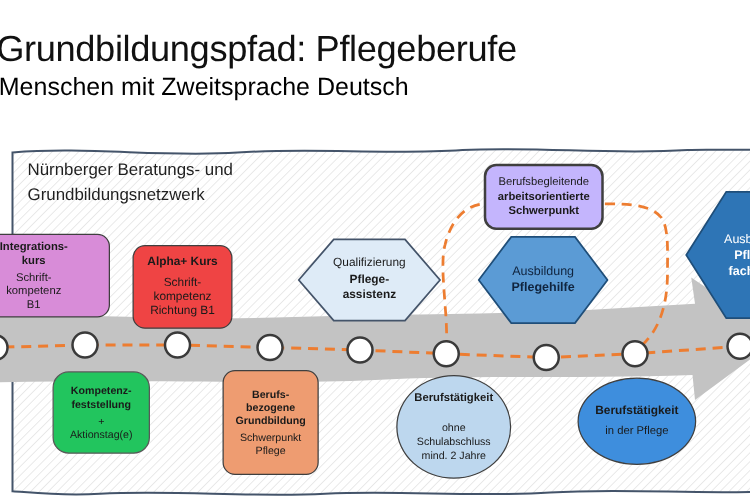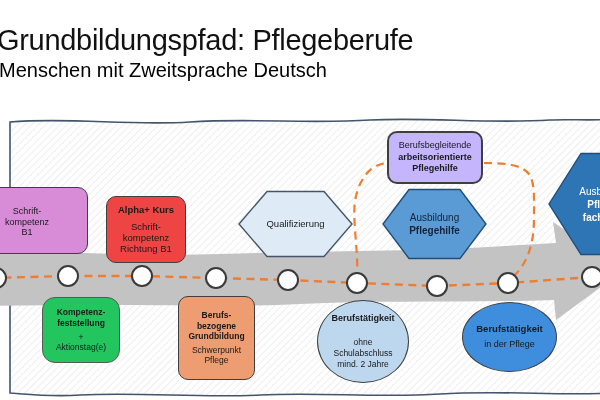--- a/index.html
+++ b/index.html
@@ -110,22 +110,26 @@
       <circle cx="142" cy="276" r="10"></circle>
       <circle cx="216" cy="278" r="10"></circle>
       <circle cx="288" cy="280" r="10"></circle>
       <circle cx="357" cy="283" r="10"></circle>
       <circle cx="437" cy="286" r="10"></circle>
       <circle cx="508" cy="283" r="10"></circle>
       <circle cx="592" cy="277" r="10"></circle>
     </g>
   </svg>
 
+  <div class="network-label">Nürnberger Beratungs- und
+Grundbildungsnetzwerk</div>
 
   <div class="node rect n-integrationskurs">
+    <span class="t">Integrations-
+kurs</span>
     <span class="b">Schrift-
 kompetenz
 B1</span>
   </div>
 
   <div class="node rect n-alpha">
     <span class="t">Alpha+ Kurs</span>
     <span class="b">Schrift-
 kompetenz
 Richtung B1</span>
@@ -142,29 +146,31 @@
     <span class="t">Berufs-
 bezogene
 Grundbildung</span>
     <span class="b">Schwerpunkt
 Pflege</span>
   </div>
 
   <div class="node rect n-berufsbegleitende">
     <span class="pre">Berufsbegleitende</span>
     <span class="t">arbeitsorientierte
-Pflegehilfe</span>
+Schwerpunkt</span>
   </div>
 
   <div class="node hex n-qualifizierung">
     <svg viewBox="0 0 115 68" preserveAspectRatio="none">
       <polygon points="1,34 29,1.5 86,1.5 114,34 86,66.5 29,66.5" fill="#DEEBF7" stroke="#44546A" stroke-width="1.4" vector-effect="non-scaling-stroke"></polygon>
     </svg>
     <div class="txt">
       <span class="pre">Qualifizierung</span>
+      <span class="t">Pflege-
+assistenz</span>
     </div>
   </div>
 
   <div class="node hex n-pflegehilfe">
     <svg viewBox="0 0 105 72" preserveAspectRatio="none">
       <polygon points="1,36 27,1.5 78,1.5 104,36 78,70.5 27,70.5" fill="#5B9BD5" stroke="#1F4E79" stroke-width="1.4" vector-effect="non-scaling-stroke"></polygon>
     </svg>
     <div class="txt">
       <span class="pre">Ausbildung</span>
       <span class="t">Pflegehilfe</span>

